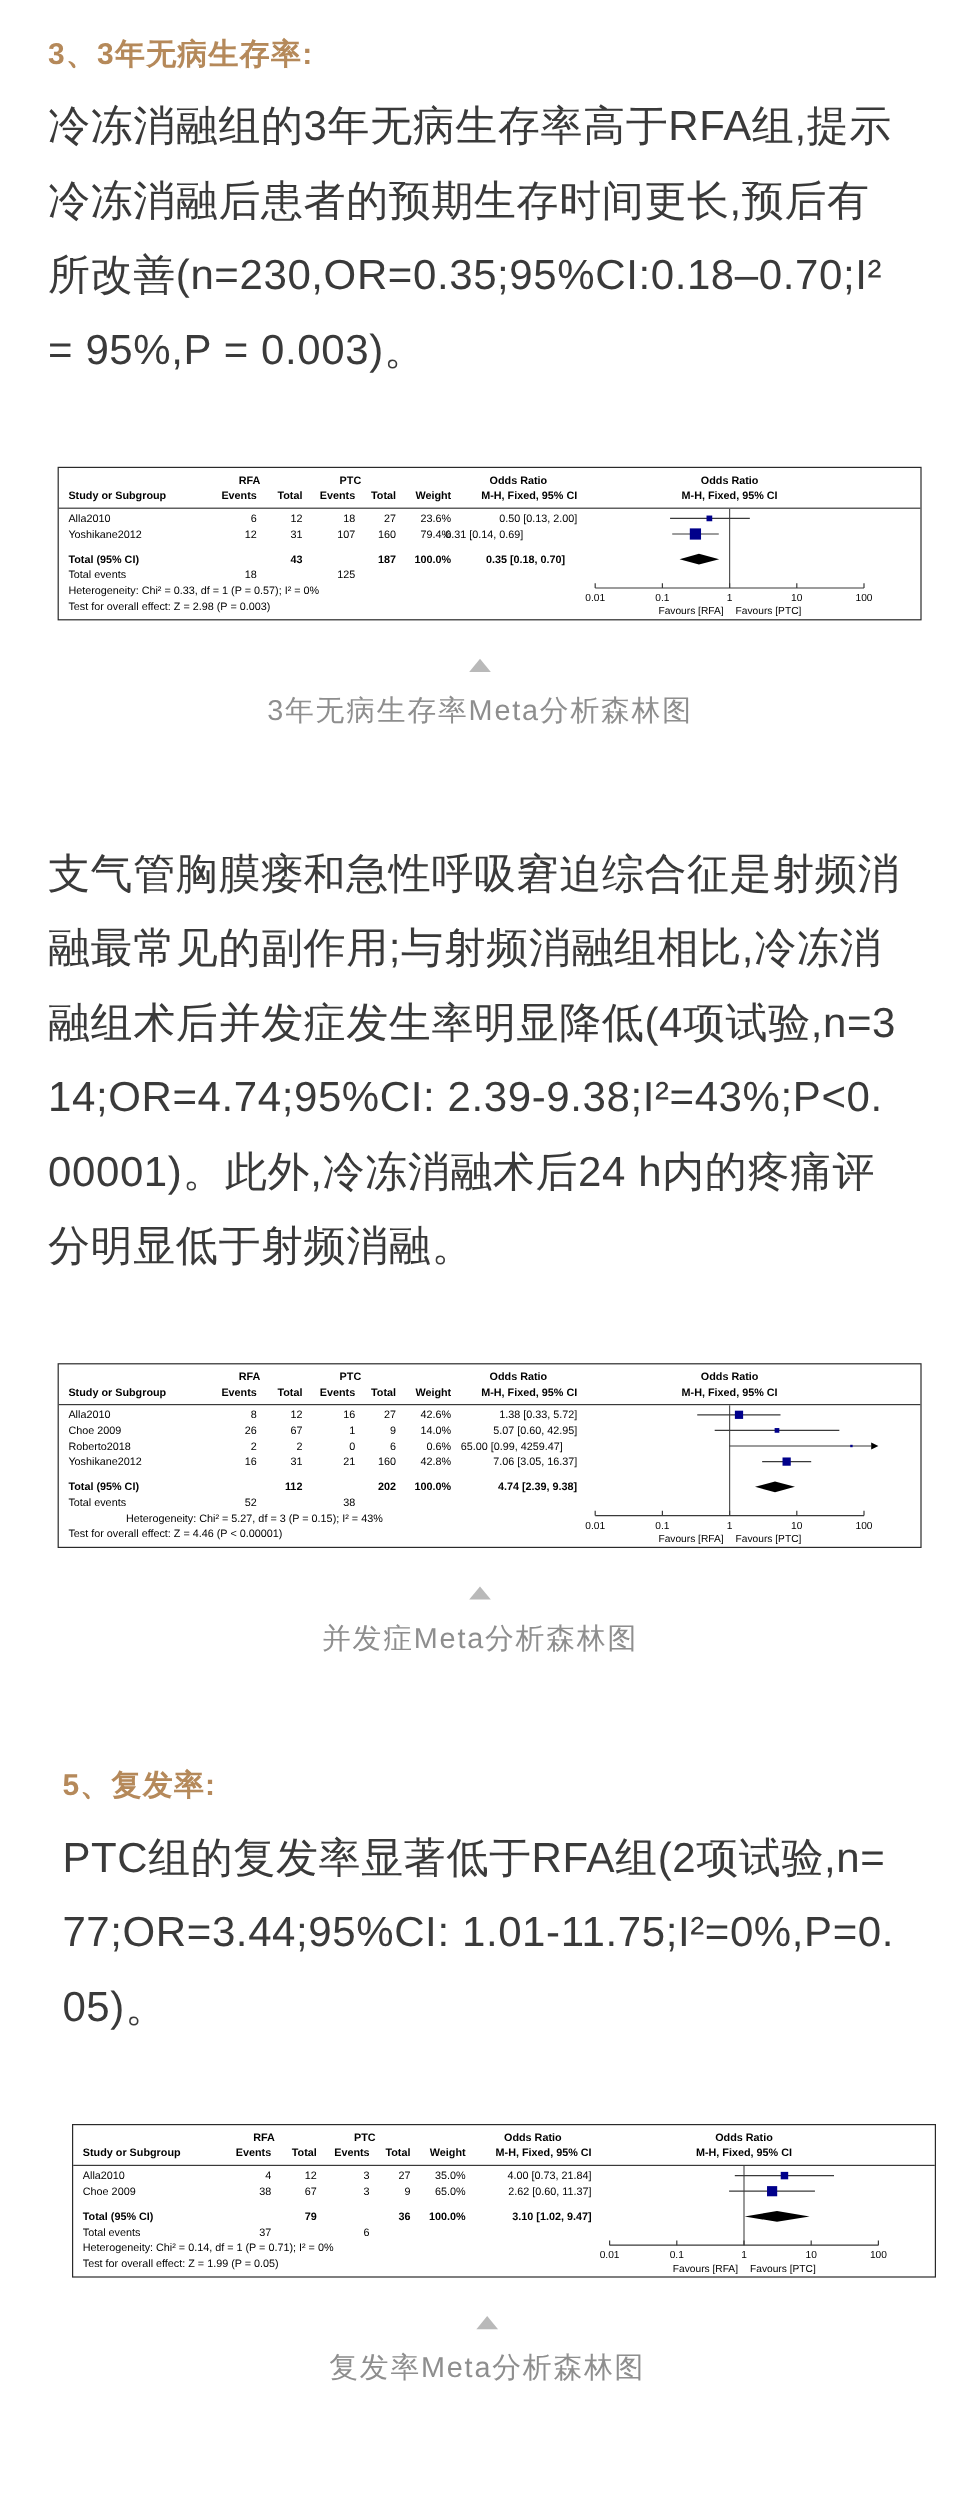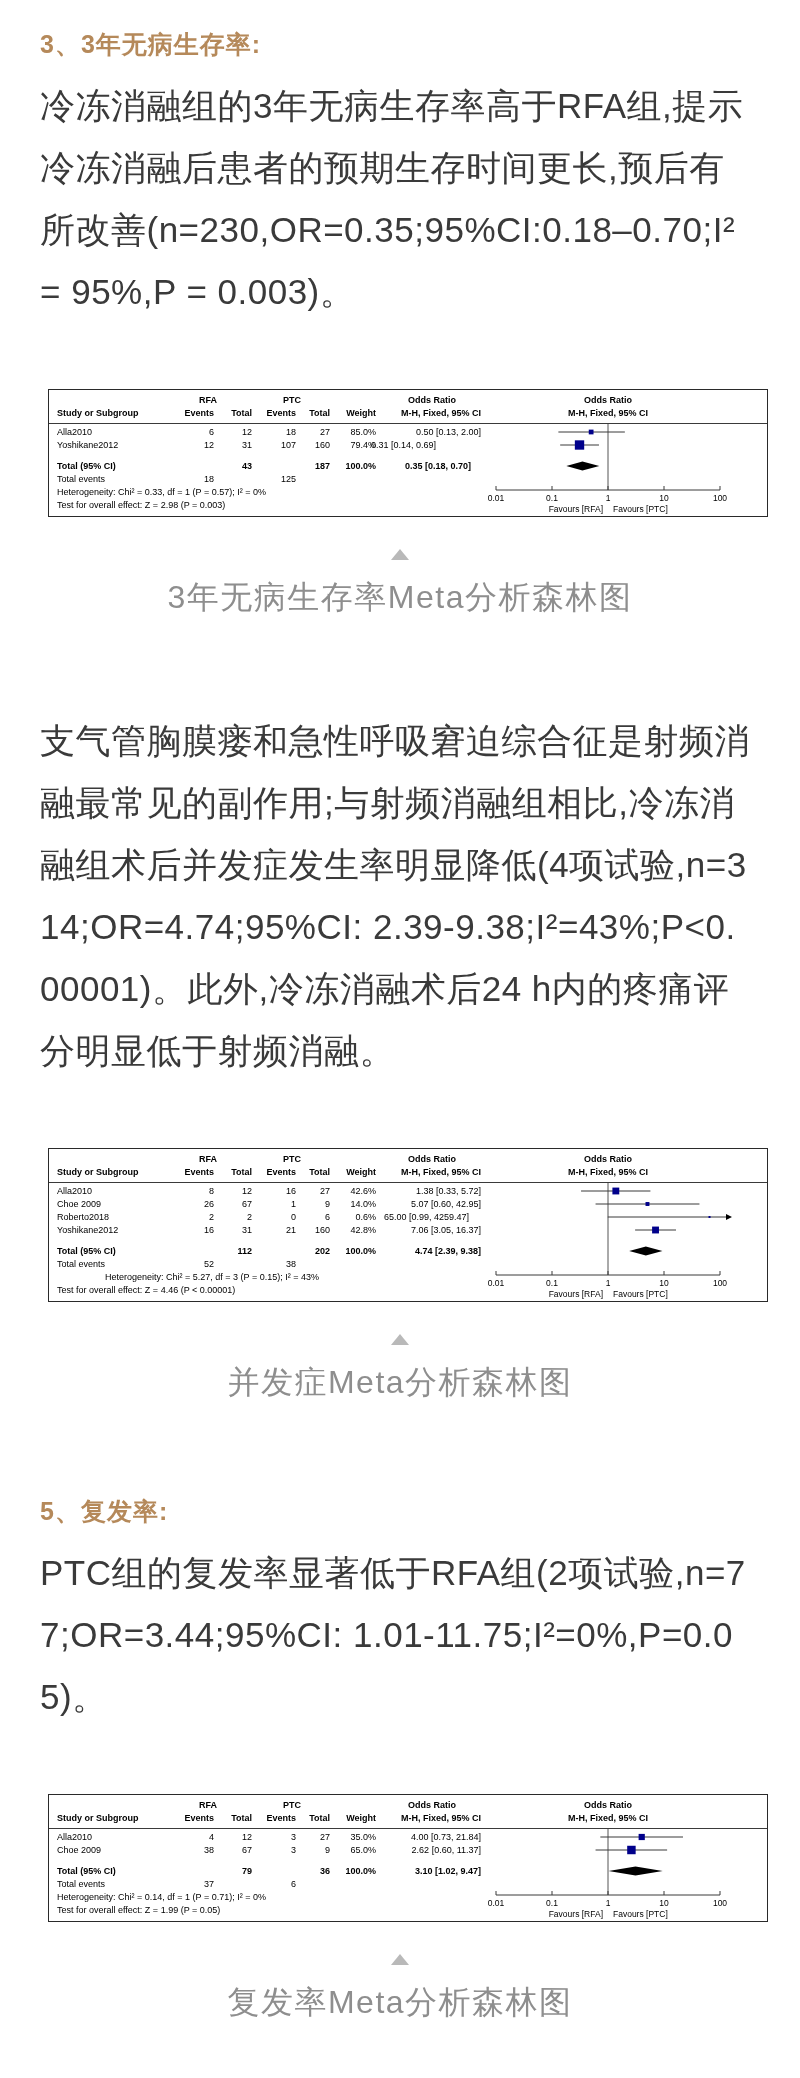--- a/index.html
+++ b/index.html
@@ -2,31 +2,31 @@
 <html><head>
 <meta charset="utf-8">
 <style>
   html,body{margin:0;padding:0;background:#ffffff;}
   body{font-family:"Liberation Sans","DejaVu Sans",sans-serif;}
   .page{width:800px;box-sizing:border-box;padding:28px 40px 30px;background:#fff;}
   h2.sec-heading{font-size:25px;font-weight:bold;color:#b5895a;margin:0 0 14px;letter-spacing:1px;}
   p.sec-paragraph{font-size:35px;line-height:62px;color:#3a3a3a;margin:0 10px 66px 0;
     letter-spacing:.5px;word-break:break-all;}
   section{margin-bottom:88px;}
-  section:last-child{margin-bottom:0;}
+  section:last-child{margin-bottom:0;margin-left:12px;}
   .forest-plot{position:relative;width:718px;margin:0 0 32px 8px;border:1px solid #2a2a2a;
     background:#fff;}
   .fpc{position:absolute;font-size:9px;line-height:12px;color:#000;white-space:nowrap;}
   .fpc.b{font-weight:bold;}
   .fp-rule{position:absolute;left:0;width:100%;height:1px;background:#3a3a3a;}
   .fp-svg{position:absolute;left:0;top:0;}
   .cap-block{text-align:center;margin-bottom:90px;}
   .tri-up{width:0;height:0;border-left:9px solid transparent;border-right:9px solid transparent;
     border-bottom:11px solid #b9b9b9;margin:0 auto 16px;}
-  .fig-caption{font-size:32px;color:#8e8e8e;letter-spacing:1.5px;}
+  .fig-caption{font-size:24px;color:#8e8e8e;letter-spacing:1.5px;}
 </style>
 </head>
 <body>
 
 <div class="page">
 
   <section>
     <h2 class="sec-heading">3、3年无病生存率:</h2>
     <p class="sec-paragraph">冷冻消融组的3年无病生存率高于RFA组,提示冷冻消融后患者的预期生存时间更长,预后有所改善(n=230,OR=0.35;95%CI:0.18–0.70;I²= 95%,P = 0.003)。</p>
     <div class="forest-plot" style="height: 126px;">
@@ -41,21 +41,21 @@
         <div class="fpc b" style="left: 171px; width: 110px; text-align: right; top: 17px;">Total</div>
         <div class="fpc b" style="left: 217px; width: 110px; text-align: right; top: 17px;">Weight</div>
         <div class="fpc b" style="left: 322px; width: 110px; text-align: right; top: 17px;">M-H, Fixed, 95% CI</div>
         <div class="fpc b" style="left: 489px; width: 140px; text-align: center; top: 17px;">M-H, Fixed, 95% CI</div>
         <div class="fp-rule" style="top: 33px;"></div>
         <div class="fpc" style="left: 8px; top: 36px;">Alla2010</div>
         <div class="fpc" style="left: 55px; width: 110px; text-align: right; top: 36px;">6</div>
         <div class="fpc" style="left: 93px; width: 110px; text-align: right; top: 36px;">12</div>
         <div class="fpc" style="left: 137px; width: 110px; text-align: right; top: 36px;">18</div>
         <div class="fpc" style="left: 171px; width: 110px; text-align: right; top: 36px;">27</div>
-        <div class="fpc" style="left: 217px; width: 110px; text-align: right; top: 36px;">85.0%</div>
+        <div class="fpc" style="left: 217px; width: 110px; text-align: right; top: 36px;">23.6%</div>
         <div class="fpc" style="left: 322px; width: 110px; text-align: right; top: 36px;">0.50 [0.13, 2.00]</div>
         <div class="fpc" style="left: 8px; top: 49px;">Yoshikane2012</div>
         <div class="fpc" style="left: 55px; width: 110px; text-align: right; top: 49px;">12</div>
         <div class="fpc" style="left: 93px; width: 110px; text-align: right; top: 49px;">31</div>
         <div class="fpc" style="left: 137px; width: 110px; text-align: right; top: 49px;">107</div>
         <div class="fpc" style="left: 171px; width: 110px; text-align: right; top: 49px;">160</div>
         <div class="fpc" style="left: 217px; width: 110px; text-align: right; top: 49px;">79.4%</div>
         <div class="fpc" style="left: 322px; width: 110px; text-align: left; top: 49px;">0.31 [0.14, 0.69]</div>
         <div class="fpc b" style="left: 8px; top: 70px;">Total (95% CI)</div>
         <div class="fpc b" style="left: 93px; width: 110px; text-align: right; top: 70px;">43</div>

